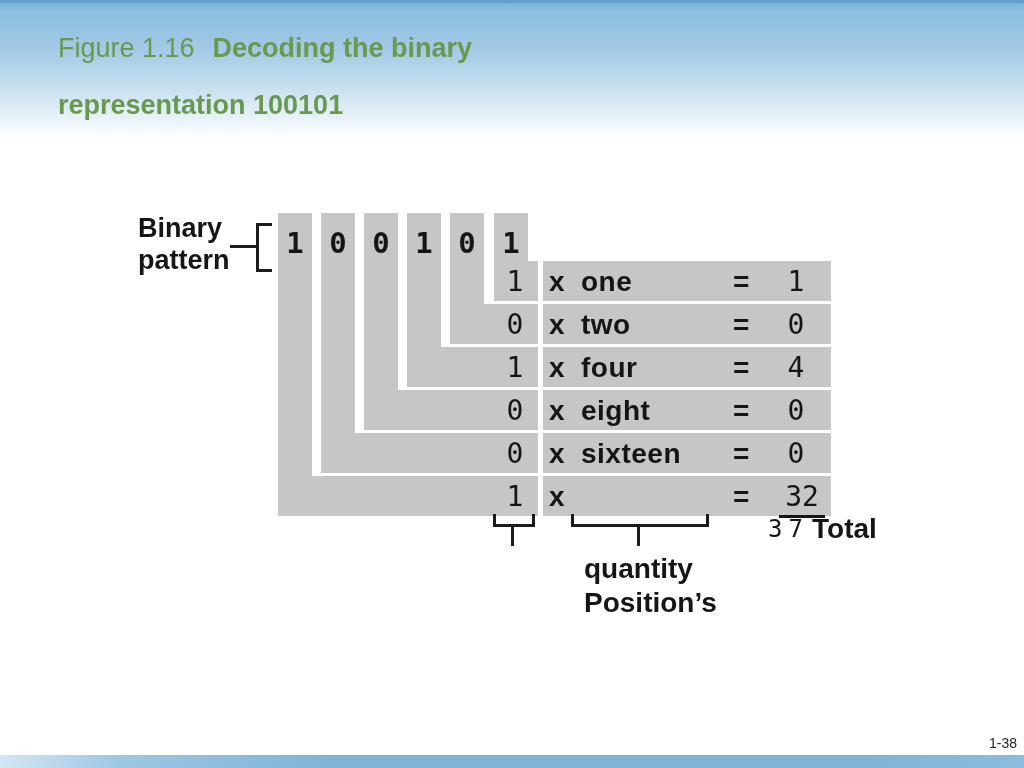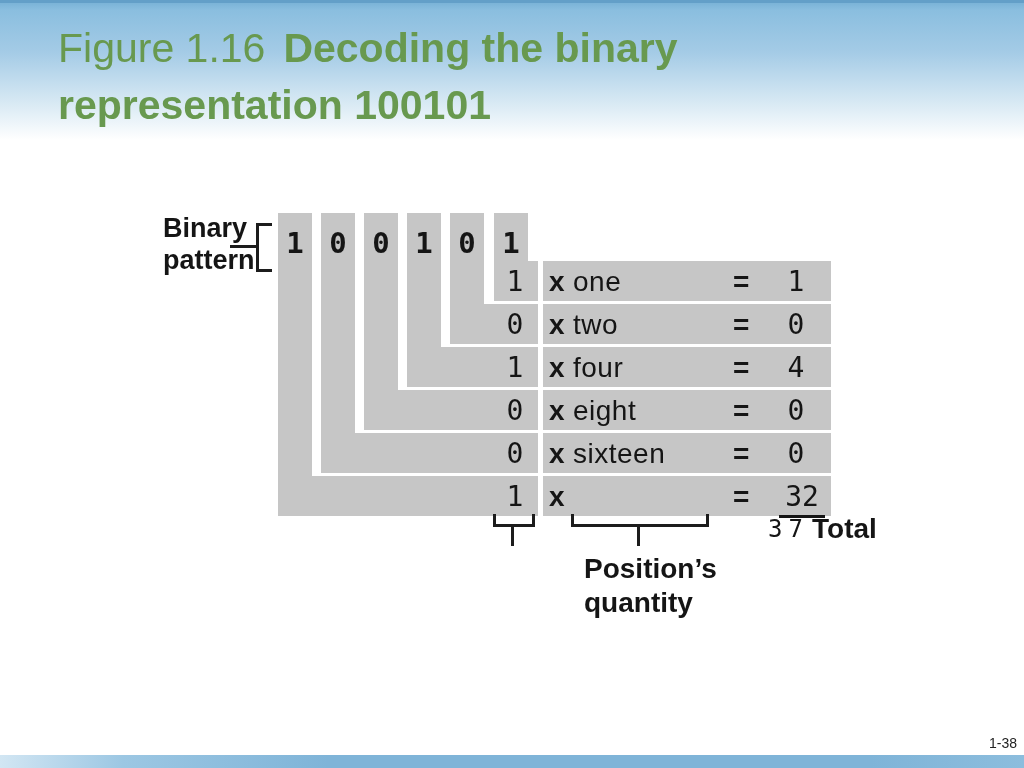--- a/index.html
+++ b/index.html
@@ -7,33 +7,33 @@
   .slide{
     position:relative;width:1024px;height:768px;
     background:linear-gradient(to bottom,#74afd4 0px,#8abedf 10px,#a4cbe6 52px,#d9eaf4 104px,#ffffff 140px,#ffffff 100%);
   }
   .top-edge{position:absolute;left:0;top:0;width:1024px;height:3px;background:#639fc8;}
   .bottom-bar{
     position:absolute;left:0;bottom:0;width:1024px;height:13px;
     background:linear-gradient(to right,#d2e6f3 0%,#9cc7e3 12%,#7fb4d8 32%,#7fb4d8 85%,#8cbddd 100%);
   }
   
-  .title{position:absolute;left:58px;top:20px;color:#68994f;font-size:41px;line-height:57px;white-space:nowrap;}
+  .title{position:absolute;left:58px;top:20px;color:#68994f;font-size:27px;line-height:57px;white-space:nowrap;}
   .title .reg{font-weight:400;}
   .title .b{font-weight:700;}
   .title .gap{display:inline-block;width:18px;}
   
   .pagenum{position:absolute;left:989px;top:735px;font-size:14px;color:#222;}
   
   .fig{position:absolute;color:#151515;}
   .gray{background:#c6c6c6;position:absolute;}
   .line{background:#1c1c1c;position:absolute;}
   .mono{font-family:"DejaVu Sans Mono",monospace;}
   
-  .bp-label{left:138px;top:212px;font-size:27px;font-weight:700;line-height:32px;margin-left:25px;}
+  .bp-label{left:138px;top:212px;font-size:27px;font-weight:700;line-height:32px;}
   .bk-h   {left:230px;top:245px;width:28px;height:3px;}
   .bk-v   {left:256px;top:223px;width:3px;height:49px;}
   .bk-ta  {left:256px;top:223px;width:16px;height:3px;}
   .bk-ba  {left:256px;top:269px;width:16px;height:3px;}
   
   .bitcol{top:213px;width:34px;text-align:center;font-size:29px;font-weight:700;padding-top:13px;box-sizing:border-box;}
   .c0{left:278px;height:303px;}
   .c1{left:321px;height:260px;}
   .c2{left:364px;height:217px;}
   .c3{left:407px;height:174px;}
@@ -46,21 +46,21 @@
   .b2{left:364px;top:390px;width:174px;}
   .b3{left:407px;top:347px;width:131px;}
   .b4{left:450px;top:304px;width:88px;}
   .b5{left:494px;top:261px;width:44px;}
   
   .rowbit{left:496px;width:38px;height:40px;line-height:42px;text-align:center;font-size:28px;}
   
   .rowbox{left:543px;width:288px;height:40px;font-size:28px;line-height:41px;}
   .r0{top:261px;} .r1{top:304px;} .r2{top:347px;} .r3{top:390px;} .r4{top:433px;} .r5{top:476px;}
   .rowbox .xop {position:absolute;left:6px;font-weight:700;}
-  .rowbox .word{position:absolute;left:30px;font-weight:400;letter-spacing:0.5px;}
+  .rowbox .word{position:absolute;left:38px;font-weight:700;letter-spacing:0.5px;}
   .rowbox .eq  {position:absolute;left:190px;font-weight:700;}
   .rowbox .res {position:absolute;left:222px;width:62px;text-align:center;font-size:28px;}
   .res .ul{display:inline-block;border-bottom:3px solid #151515;padding:0 6px 0 6px;line-height:37px;margin-left:12px;}
   
   .brA-h {left:493px;top:524px;width:42px;height:3px;}
   .brA-l {left:493px;top:514px;width:3px;height:13px;}
   .brA-r {left:532px;top:514px;width:3px;height:13px;}
   .brA-s {left:511px;top:524px;width:3px;height:22px;}
   .brB-h {left:571px;top:524px;width:138px;height:3px;}
   .brB-l {left:571px;top:514px;width:3px;height:13px;}
@@ -152,22 +152,22 @@
   <div class="line brA-h"></div>
   <div class="line brA-l"></div>
   <div class="line brA-r"></div>
   <div class="line brA-s"></div>
   <div class="line brB-h"></div>
   <div class="line brB-l"></div>
   <div class="line brB-r"></div>
   <div class="line brB-s"></div>
 
   <div class="fig lblB">
+    <div>quantity</div>
     <div>Position’s</div>
-    <div>quantity</div>
   </div>
 
   <div class="fig mono total-num">37</div>
   <div class="fig total-lbl">Total</div>
 
   <div class="pagenum">1-38</div>
 
   <div class="bottom-bar"></div>
 </div>
 

